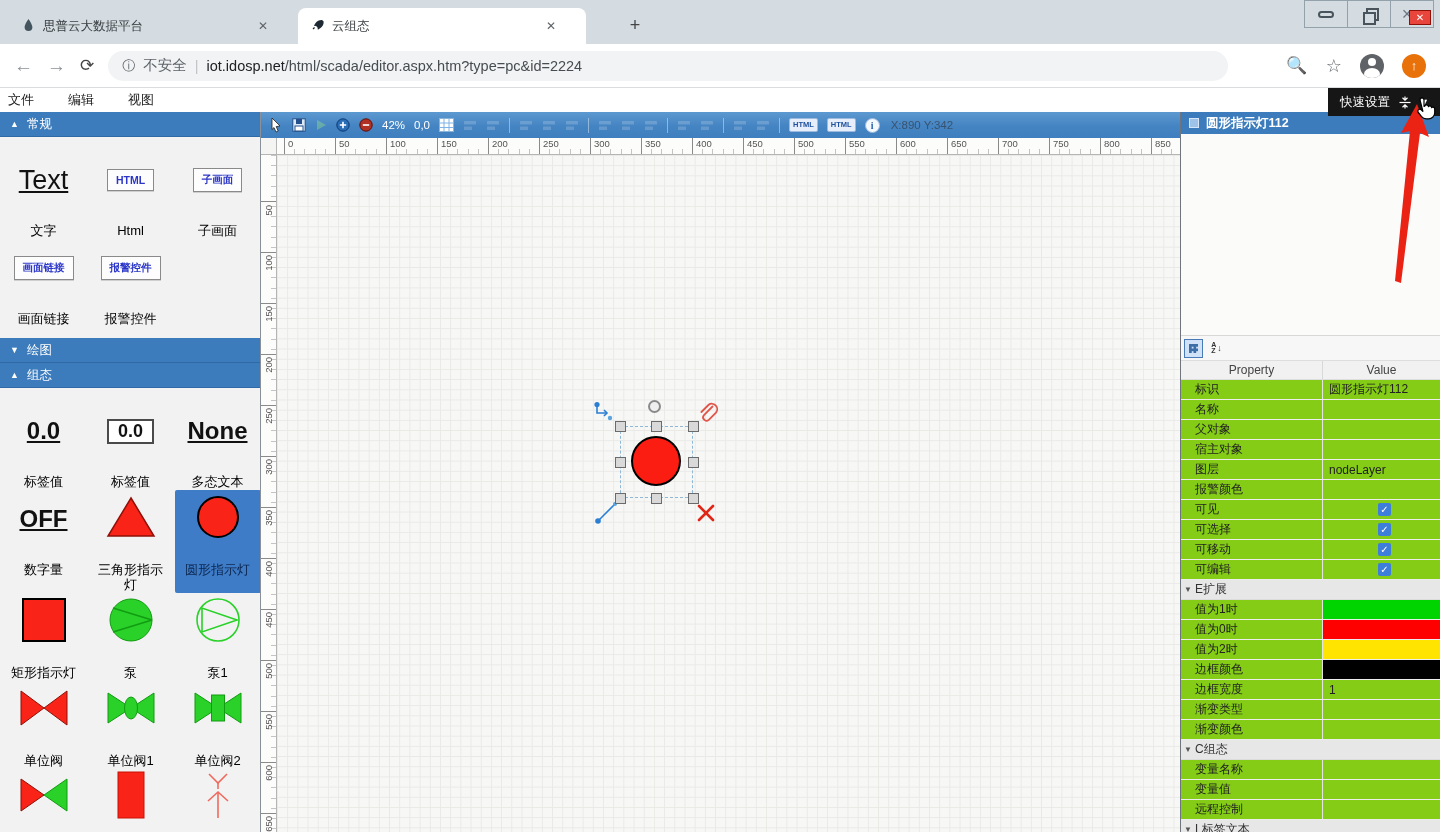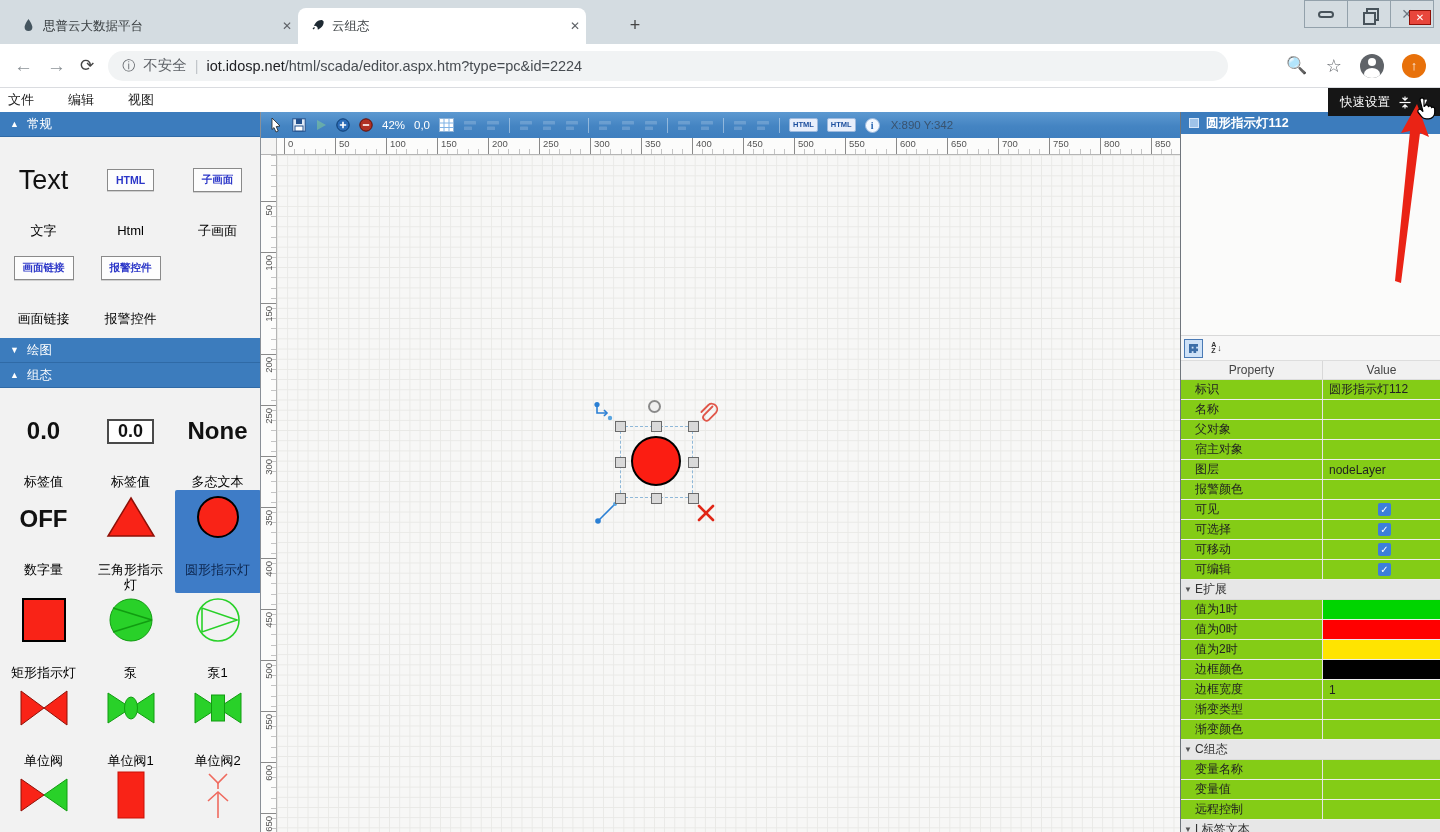--- a/index.html
+++ b/index.html
@@ -2,21 +2,21 @@
 <html><head>
 <meta charset="utf-8">
 <style>
   * { margin:0; padding:0; box-sizing:border-box; }
   body { font-family:"Liberation Sans","DejaVu Sans",sans-serif; background:#666; }
   .screen { position:relative; width:1440px; height:832px; background:#fff; overflow:hidden; }
 
   
   .tabstrip { position:relative; height:44px; background:#d4dce1; }
   .tabs { position:absolute; left:10px; bottom:0; display:flex; height:36px; }
-  .tab { position:relative; width:288px; display:flex; align-items:center; gap:8px; padding:0 2px 0 12px;
+  .tab { position:relative; width:288px; display:flex; align-items:center; gap:8px; padding:0 26px 0 12px;
          font-size:12.5px; color:#3b4043; border-radius:8px 8px 0 0; }
   .tab.active { background:#fff; }
   .tab .title { flex:1; white-space:nowrap; overflow:hidden; }
   .tab .close { font-size:12px; color:#5f6368; padding:0 4px; }
   .newtab { position:absolute; left:622px; bottom:6px; width:26px; height:26px; border-radius:50%;
             display:flex; align-items:center; justify-content:center; font-size:18px; color:#444; }
   .wincontrols { position:absolute; top:0; right:6px; display:flex; }
   .winbtn { width:44px; height:28px; border:1px solid #93a1ab; margin-left:-1px; display:flex;
             align-items:center; justify-content:center; position:relative; }
   .min-glyph { width:16px; height:7px; border:2px solid #48535b; border-radius:4px; }
@@ -58,21 +58,21 @@
   
   .sidebar { width:261px; border-right:1px solid #8a9097; background:#f2f2f2; overflow:hidden; }
   .sec-header { height:25px; background:#3c7cbd; color:#fff; font-size:12.5px; display:flex; align-items:center; gap:8px;
                 padding-left:10px; border-bottom:1px solid #2f6aa6; }
   .sec-header .tri { font-size:9px; }
   .palette-grid { display:grid; grid-template-columns:repeat(3,87px); justify-items:center; padding-top:14px; }
   .pcell { width:86px; min-height:78px; display:flex; flex-direction:column; align-items:center; padding-top:4px; }
   .pcell.selected { background:#3e7cc7; border-radius:2px; }
   .pcell.selected .plabel { color:#0d2750; }
   .pprev { height:50px; display:flex; align-items:center; justify-content:center; }
-  .ptext { font-size:24px; font-weight:600; color:#111; }
+  .ptext { font-size:24px; font-weight:600; color:#111;text-decoration:underline; }
   .ptext.big { font-size:27px; font-weight:400; }
   .pboxed { border:2px solid #4a4a4a; background:#fff; padding:0 9px; font-size:18px; font-weight:600; color:#111; }
   .pbtn { border:1px solid #8a8a8a; background:#fdfdfd; color:#2b36c8; font-size:10.5px; font-weight:bold;
           padding:4px 8px; box-shadow:0 1px 0 #cfcfcf; white-space:nowrap; }
   .plabel { font-size:13px; color:#000; text-align:center; max-width:76px; line-height:1.2; margin-top:18px; }
   .general-grid { padding-bottom:12px; }
 
   
   .canvas-wrap { position:relative; flex:1; background:#fff; }
   .cv-toolbar { height:26px; background:linear-gradient(#5d99d1,#4484c2 55%,#3f7fbf); display:flex; align-items:center;

